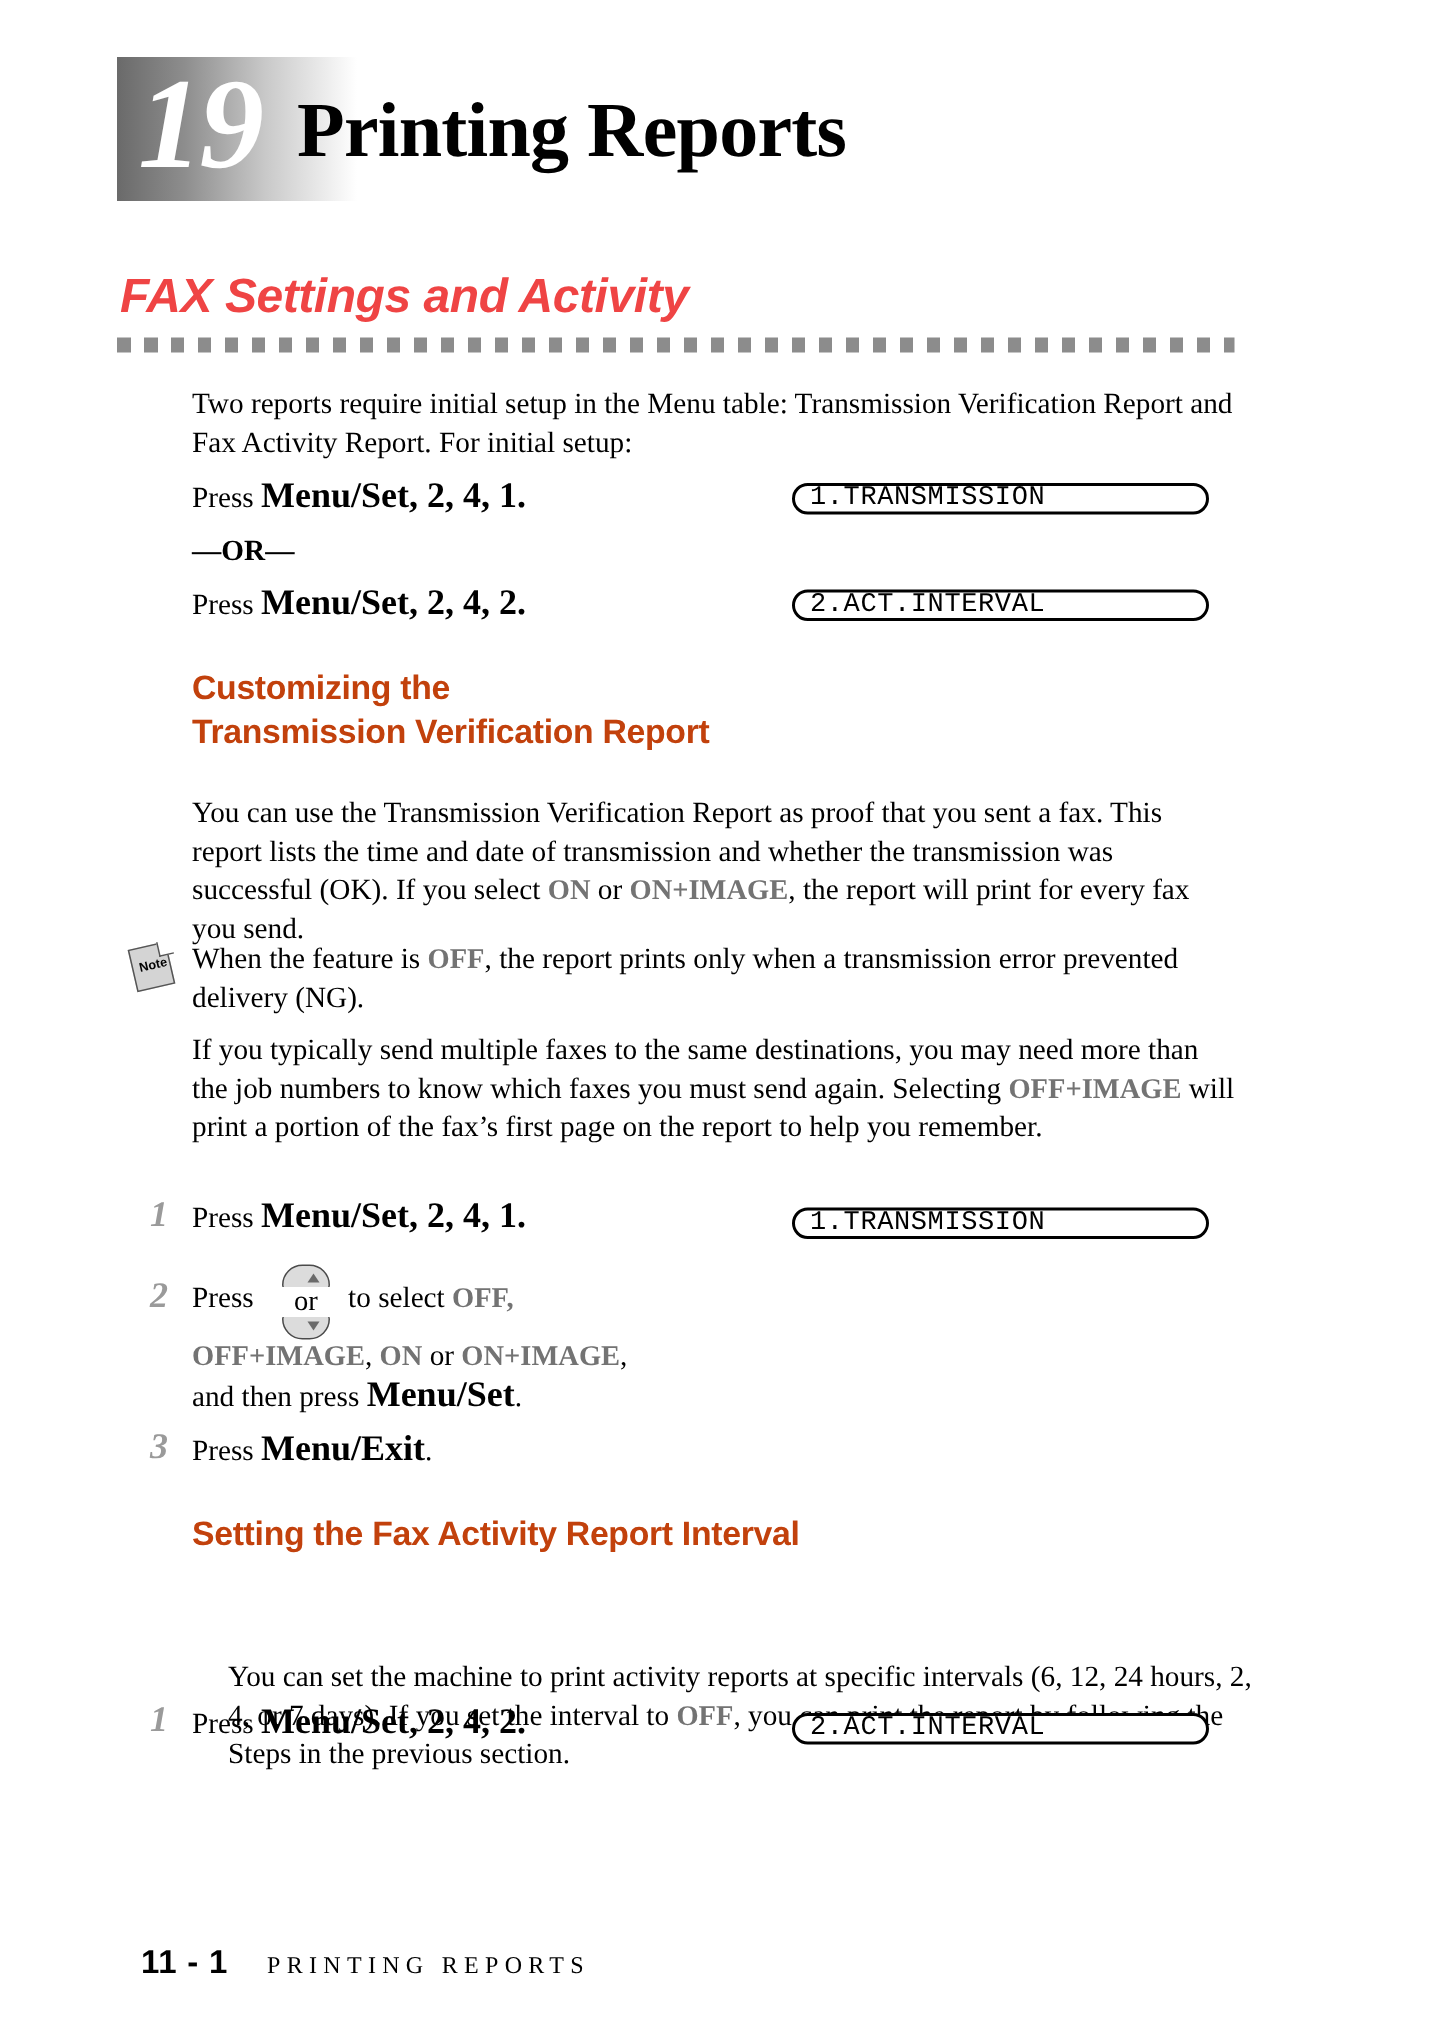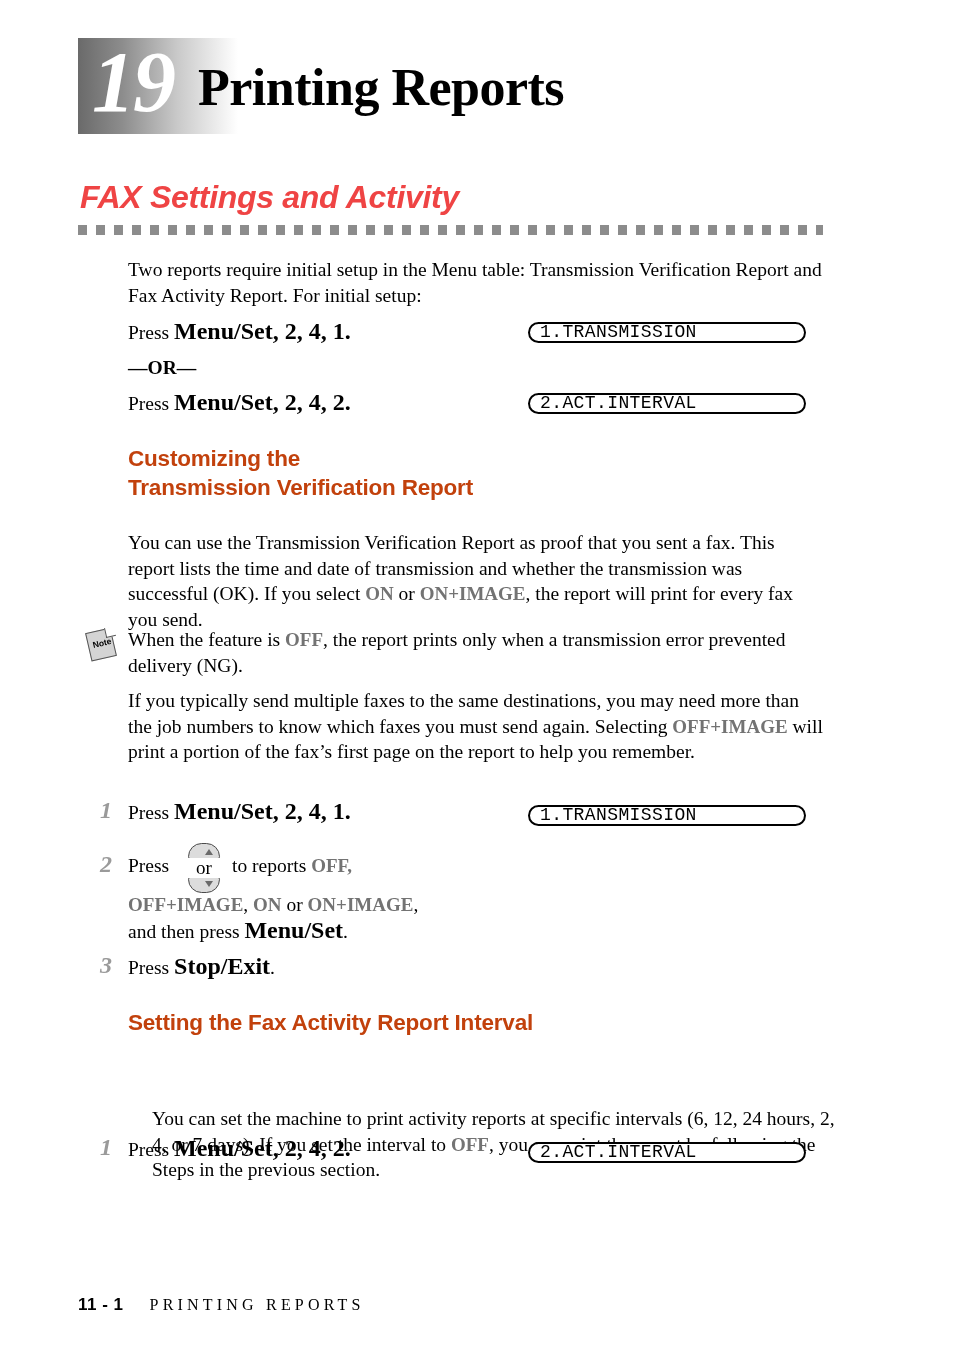--- a/index.html
+++ b/index.html
@@ -272,23 +272,24 @@
   
   .footer {
     position: absolute;
     left: 78px;
     top: 1295px;
     white-space: nowrap;
   }
   .footer .pg {
     font-family: "Liberation Sans", sans-serif;
     font-weight: bold;
-    font-size: 17px;
+    font-size: 22px;
     color: #000000;
     letter-spacing: 0.5px;
+    margin-left: 16px;
   }
   .footer .ttl {
     font-family: "Liberation Serif", serif;
     font-size: 16px;
     color: #000000;
     letter-spacing: 4.2px;
     margin-left: 26px;
   }
 </style>
 </head>
@@ -368,21 +369,21 @@
     </p>
   </div>
   <div class="lcd" style="left:528px; top:805px;">
     <span>1.TRANSMISSION</span>
   </div>
 
   <div class="stepnum" style="top:851px;">2</div>
   <div class="body-col" style="top:853px;">
     <p class="para">
       <span>Press</span>
-      <span style="display:inline-block; width:58px;"></span><span>to reports </span><span class="opt">OFF,</span>
+      <span style="display:inline-block; width:58px;"></span><span>to select </span><span class="opt">OFF,</span>
     </p>
   </div>
 
   <div class="arrowkey">
     <div class="cap cap-up">
       <div class="tri tri-up"></div>
     </div>
     <div class="cap cap-dn">
       <div class="tri tri-dn"></div>
     </div>
@@ -397,21 +398,21 @@
   <div class="body-col" style="top:918px;">
     <p class="para">
       <span>and then press </span><span class="b-sans">Menu/Set</span><span>.</span>
     </p>
   </div>
 
   <div class="stepnum" style="top:952px;">3</div>
   <div class="body-col" style="top:954px;">
     <p class="para">
       <span>Press</span>
-      <span class="b-sans">Stop/Exit</span><span>.</span>
+      <span class="b-sans">Menu/Exit</span><span>.</span>
     </p>
   </div>
 
   <div class="subhead" style="top:1009px;">Setting the Fax Activity Report Interval</div>
 
   <div class="body-col" style="top:1106px; width:698px;margin-left:24px;">
     <p class="para">
       <span>You can set the machine to print activity reports at specific intervals (6, 12, 24 hours, 2, 4, or 7 days). If you set the interval to </span><span class="opt">OFF</span><span>, you can print the report by following the Steps in the previous section.</span>
     </p>
   </div>

